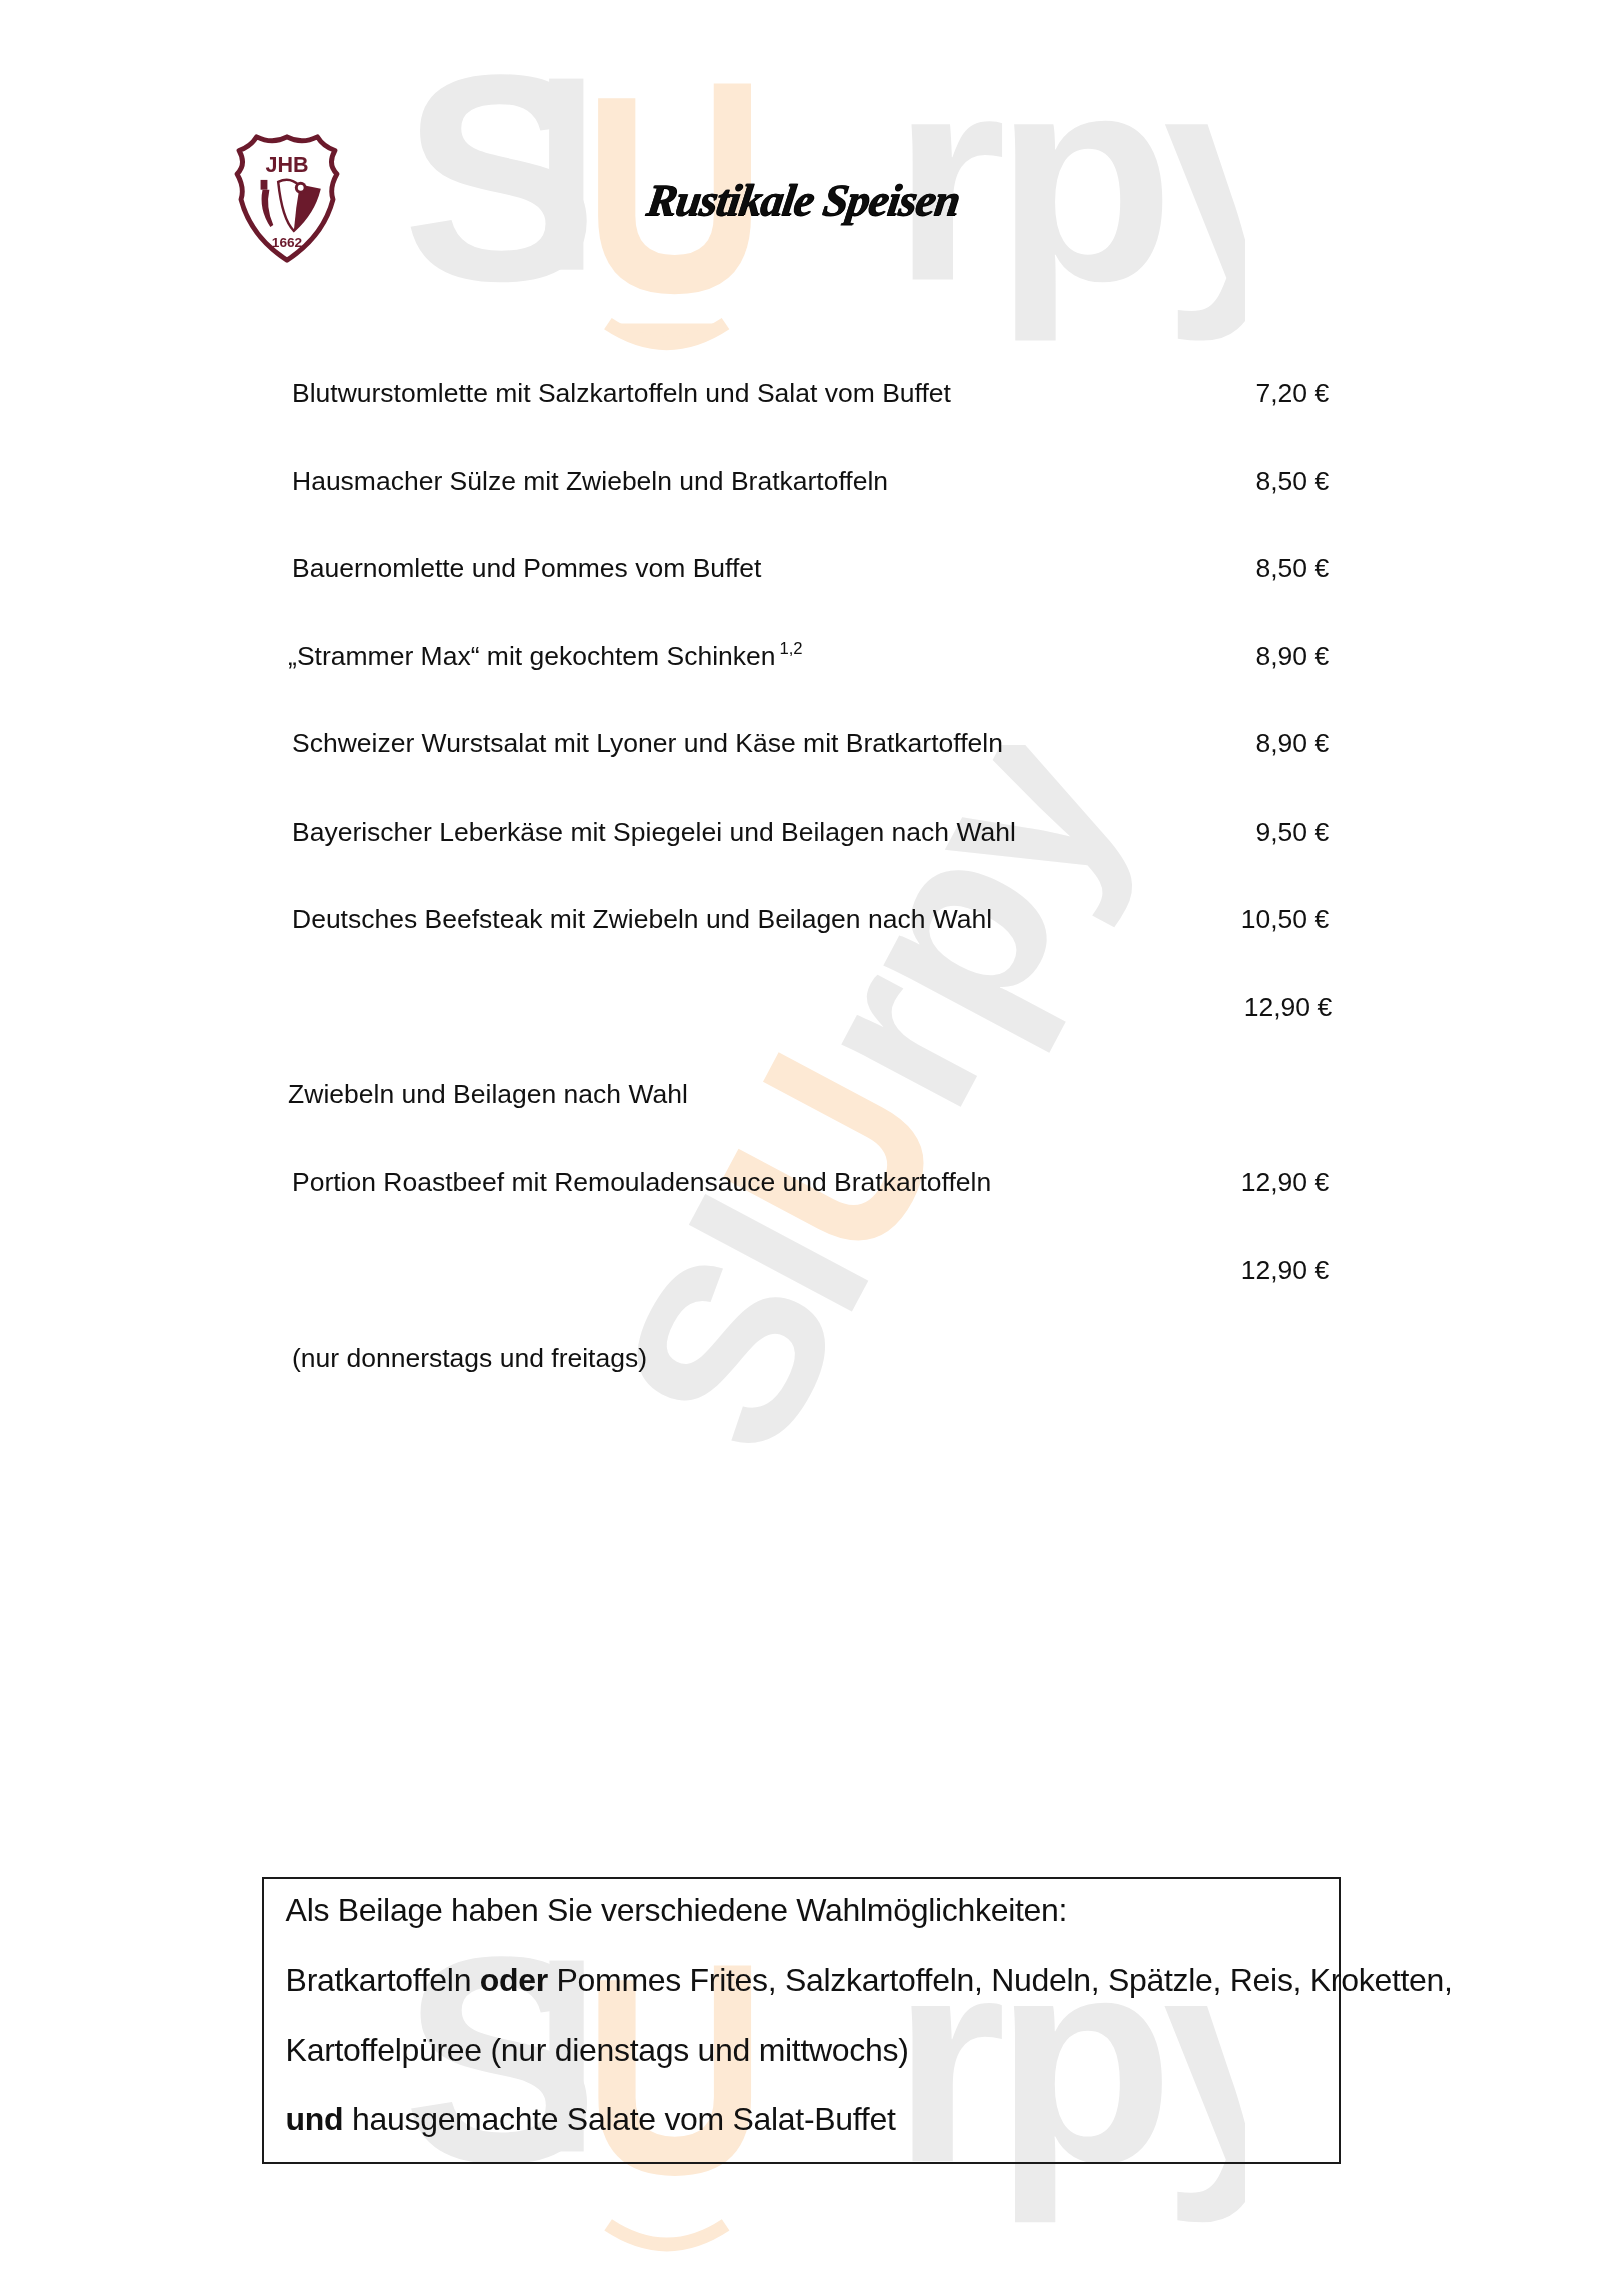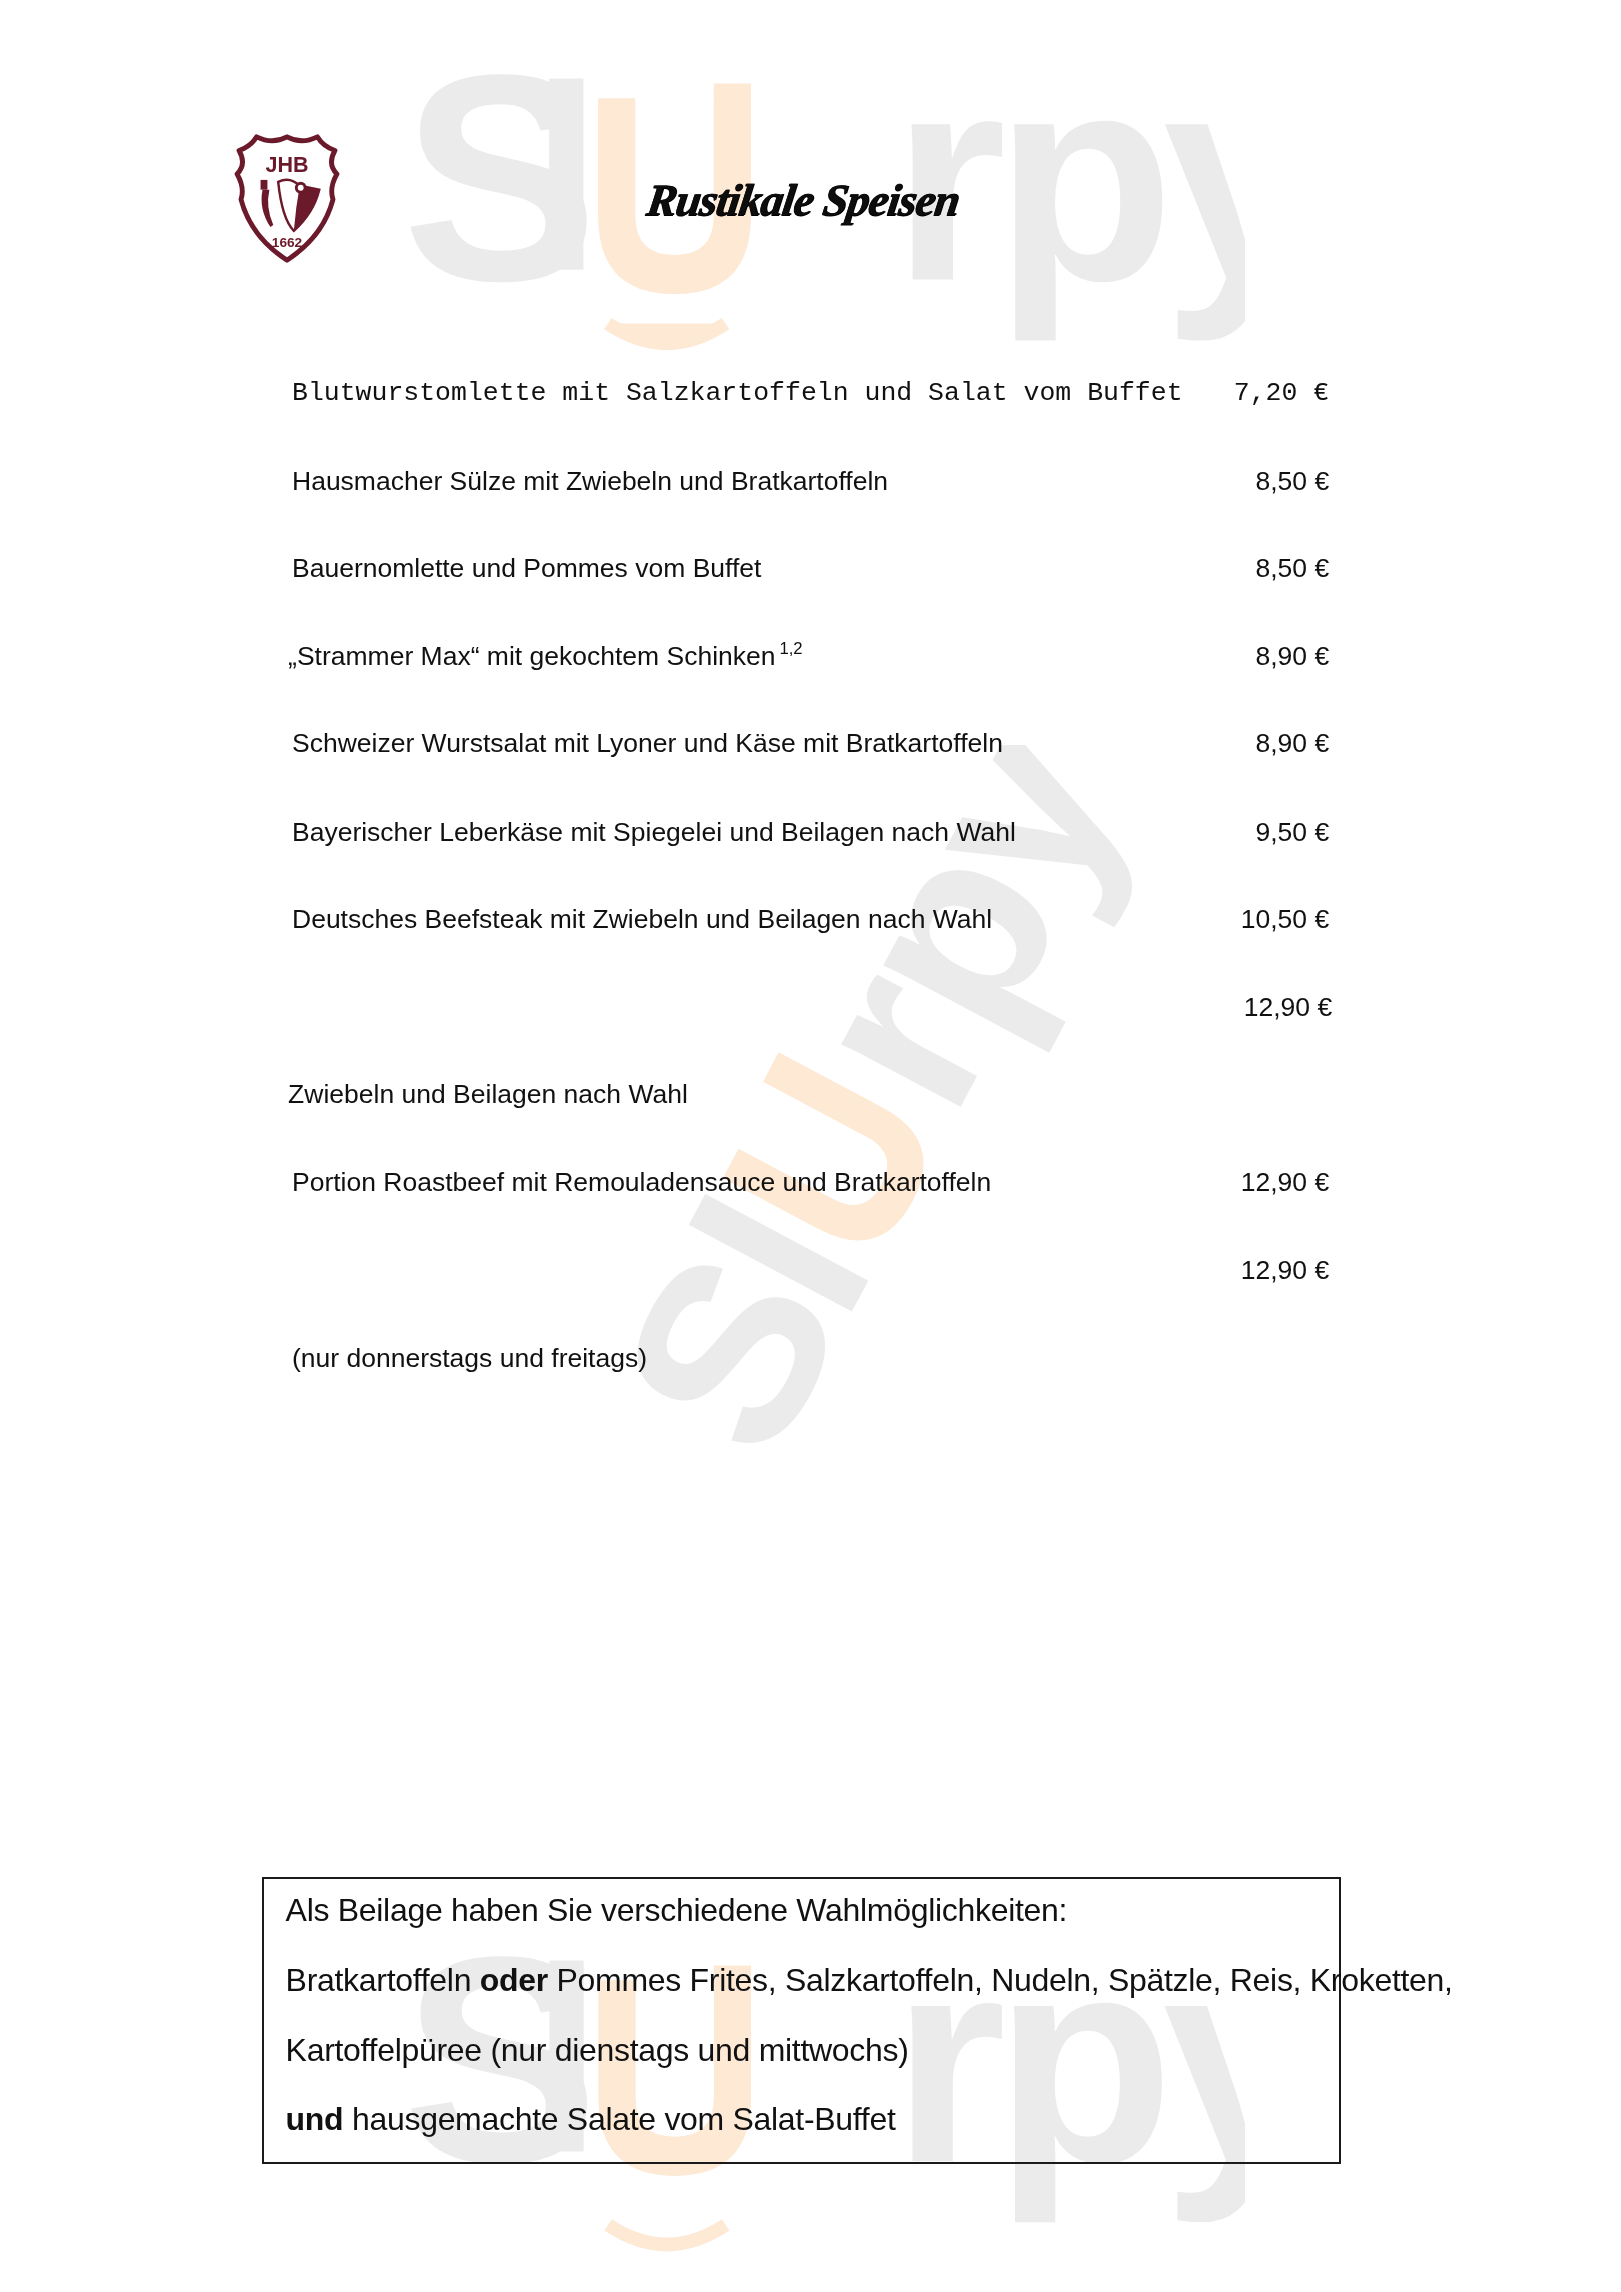--- a/index.html
+++ b/index.html
@@ -62,21 +62,21 @@
 
   <path d="M52 54 q12 -6 22 4 l20 4 q-6 24 -26 42 q-12 -12 -16 -50 z" fill="none" stroke="#6b1a2c" stroke-width="2.5"></path>
   <path d="M74 58 l20 4 q-6 24 -26 42 q2 -24 6 -46 z" fill="#6b1a2c"></path>
   <circle cx="75" cy="60" r="6" fill="#6b1a2c"></circle>
   <circle cx="75" cy="60" r="3" fill="#ffffff"></circle>
 </svg>
 
 <div class="title">Rustikale Speisen</div>
 
 <div class="menu">
-  <div class="row" style="top:374px;font-family:Liberation Mono, monospace;">
+  <div class="row" style="top:374px;">
     <span class="name">Blutwurstomlette mit Salzkartoffeln und Salat vom Buffet</span>
     <span class="price">7,20 €</span>
   </div>
   <div class="row" style="top:462px;">
     <span class="name">Hausmacher Sülze mit Zwiebeln und Bratkartoffeln</span>
     <span class="price">8,50 €</span>
   </div>
   <div class="row" style="top:549px;">
     <span class="name">Bauernomlette und Pommes vom Buffet</span>
     <span class="price">8,50 €</span>

